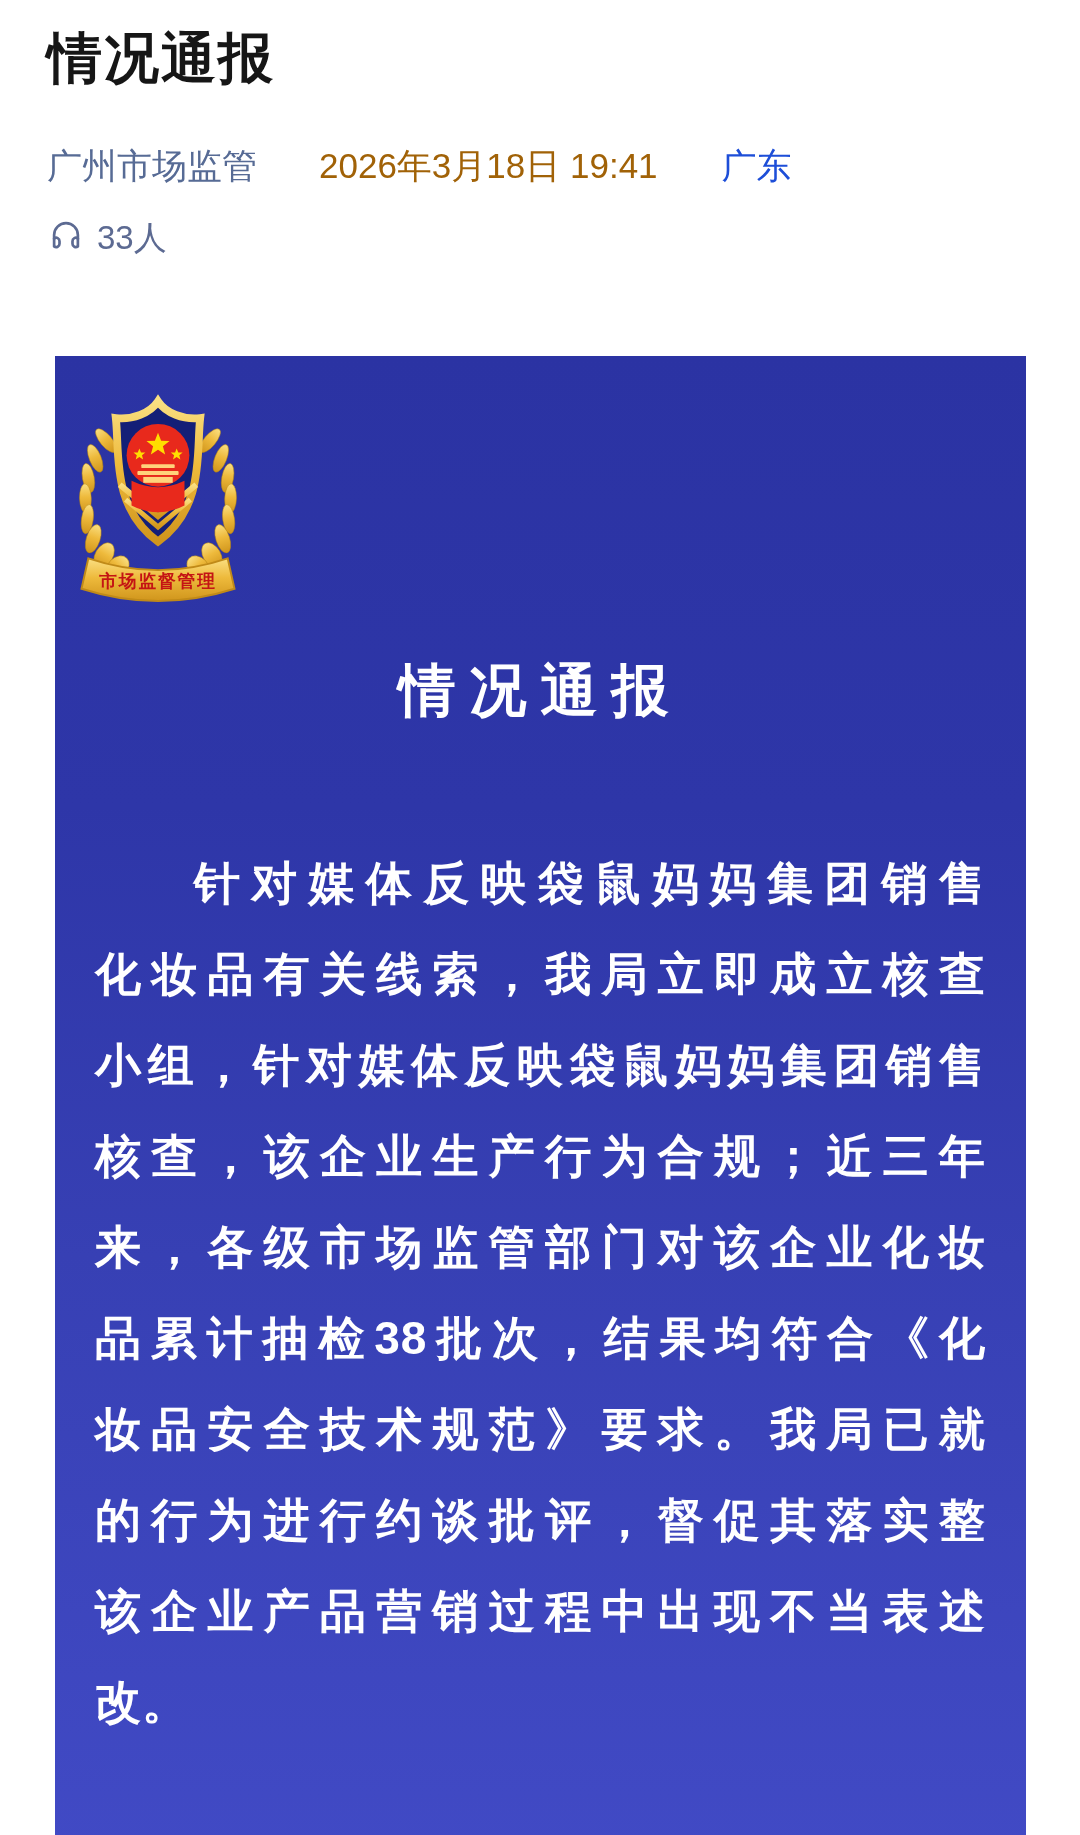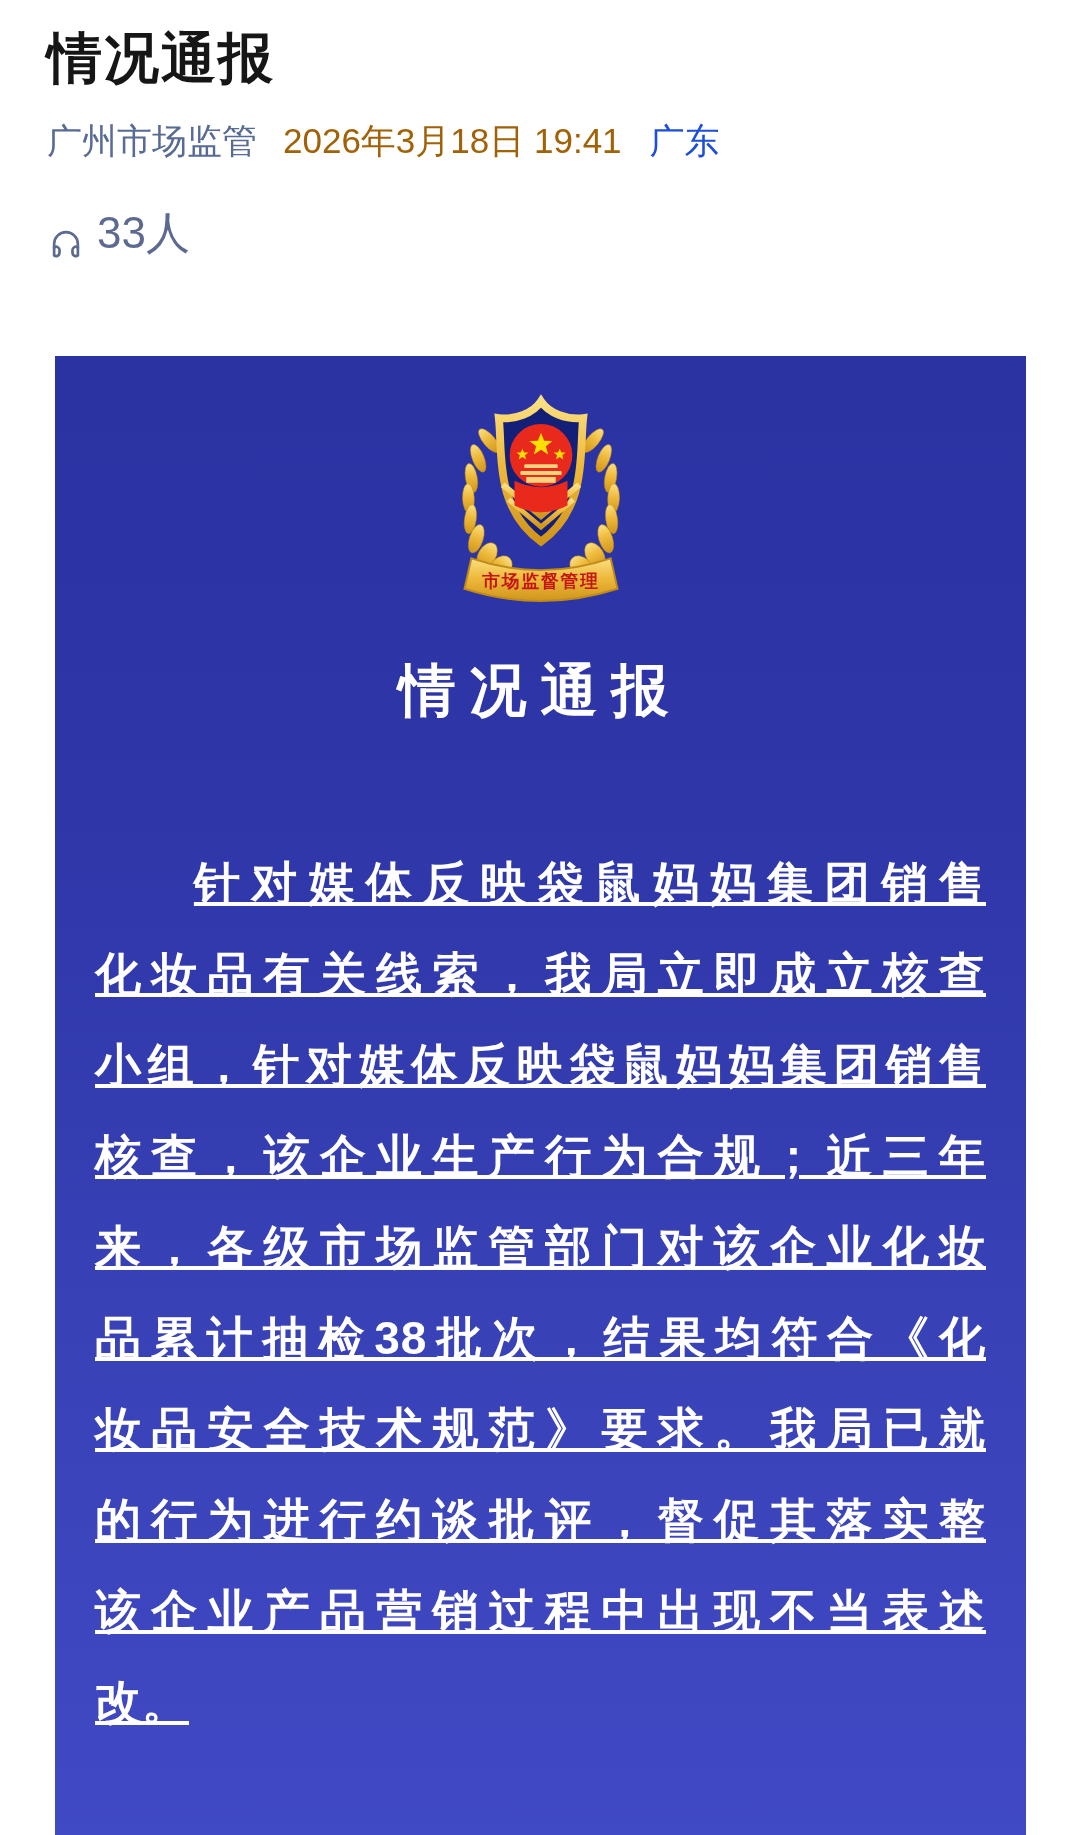--- a/index.html
+++ b/index.html
@@ -2,40 +2,40 @@
 <html><head>
 <meta charset="utf-8">
 <style>
   * { margin:0; padding:0; box-sizing:border-box; }
   html,body { width:1080px; height:1835px; overflow:hidden; background:#ffffff;
               font-family:"Liberation Sans", sans-serif; }
 
   .article-header { padding:26px 47px 0 47px; }
   .page-title { font-size:55px; font-weight:bold; color:#161616; letter-spacing:2px; line-height:64px; }
 
-  .byline { margin-top:28px; display:flex; align-items:baseline; font-size:35px; }
+  .byline { margin-top:53px; display:flex; align-items:baseline; font-size:35px;gap:36px; }
   .account-name { color:#576b95; margin-right:26px; }
   .pub-date { color:#a16207; margin-right:28px; }
   .pub-location { color:#1d4ed8; }
 
-  .listen-row { margin-top:39px; display:flex; align-items:flex-end; color:#5c6a92; font-size:44px; }
+  .listen-row { margin-top:26px; display:flex; align-items:flex-start; color:#5c6a92; font-size:33px; }
   .listen-row svg { margin-right:12px; display:block; }
 
   .notice-card { position:absolute; left:55px; top:356px; width:971px; height:1500px;
                  background:linear-gradient(180deg,#2b33a3 0%, #2e36a8 30%, #3740b4 60%, #414ac5 100%);
                  overflow:hidden; }
 
-  .emblem-wrap { margin-top:32px; display:flex; justify-content:center; }
+  .emblem-wrap { margin-top:32px; display:flex; justify-content:flex-start; }
 
   .card-title { margin-top:48px; text-align:center; color:#ffffff; font-size:57px;
                 font-weight:bold; letter-spacing:14px; line-height:60px; }
 
   .card-body { margin-top:118px; padding:0 40px; color:#ffffff; font-size:46px;
                font-weight:600; }
-  .body-line { line-height:91px; text-align:justify; text-align-last:justify; letter-spacing:1px;text-decoration:underline; }
+  .body-line { line-height:91px; text-align:justify; text-align-last:justify; letter-spacing:1px; }
   .body-line.first { text-indent:2.15em; }
   .body-line.last  { text-align-last:left; }
 </style>
 </head>
 <body>
 
 <div class="article-header">
   <h1 class="page-title">情况通报</h1>
 
   <div class="byline">

